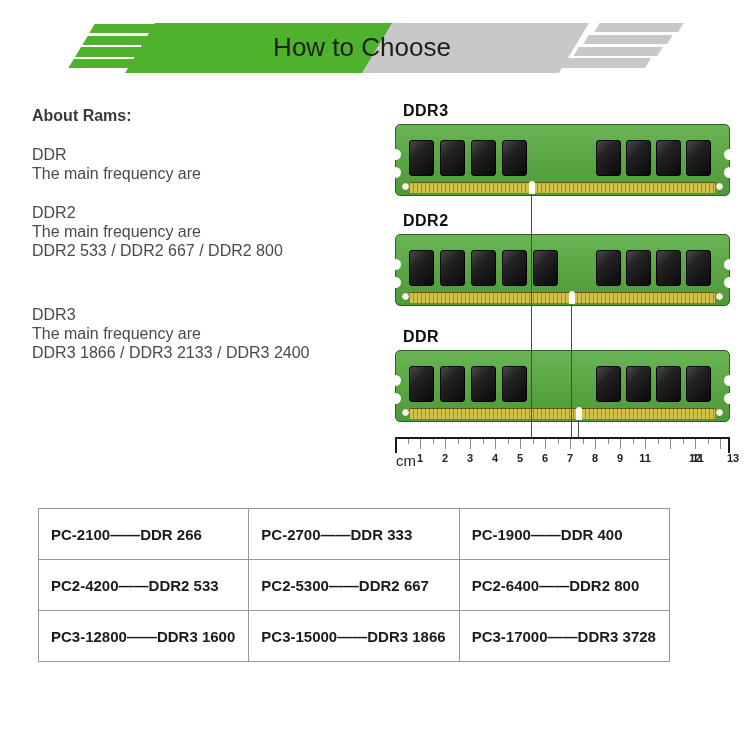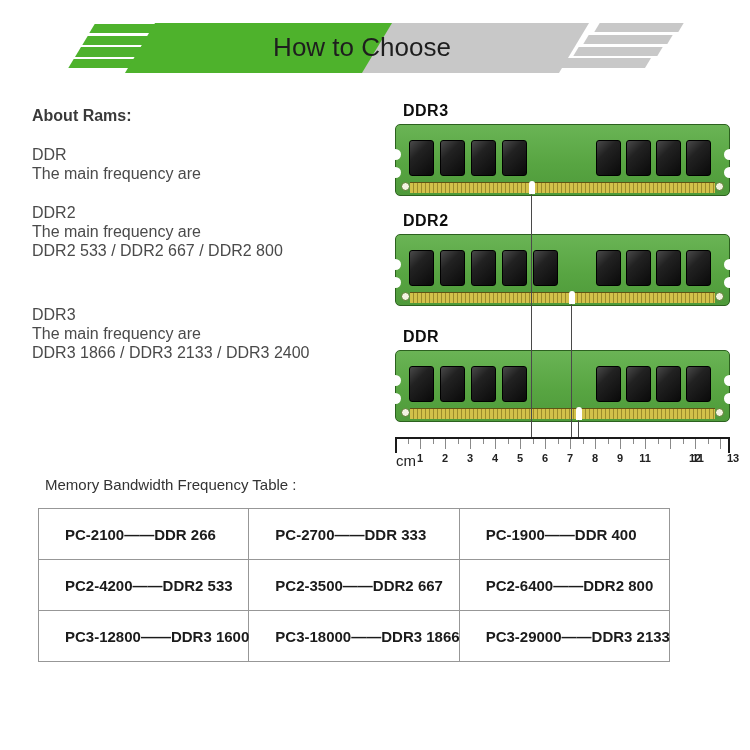--- a/index.html
+++ b/index.html
@@ -66,21 +66,21 @@
   .ruler-tick.major{height:10px;}
   .ruler-tick.minor{height:5px;}
   .ruler-num{position:absolute;top:15px;width:16px;text-align:center;
         font-size:11px;font-weight:bold;color:#222;}
   .ruler-unit{position:absolute;left:1px;top:15px;font-size:15px;font-weight:normal;color:#222;}
 
   
   .table-heading{position:absolute;left:45px;top:476px;font-size:15px;color:#333;}
   table.freq{position:absolute;left:38px;top:508px;width:632px;border-collapse:collapse;
         table-layout:fixed;}
-  table.freq td{border:1px solid #979797;height:48px;padding-left:26px;
+  table.freq td{border:1px solid #979797;height:48px;padding-left:12px;
         font-size:15px;font-weight:bold;color:#1b1b1b;white-space:nowrap;vertical-align:middle;}
 </style>
 </head>
 <body>
 
 <div class="page">
 
   <div class="banner">
     <div class="stripe green s-l1"></div>
     <div class="stripe green s-l2"></div>
@@ -235,34 +235,33 @@
       <div class="ruler-tick minor" style="left: 262.5px;"></div>
       <div class="ruler-num" style="left: 267px; margin-left: 28px;">11</div>
       <div class="ruler-tick major" style="left: 300px;"></div>
       <div class="ruler-tick minor" style="left: 287.5px;"></div>
       <div class="ruler-num" style="left: 292px;">12</div>
       <div class="ruler-tick major" style="left: 325px;"></div>
       <div class="ruler-tick minor" style="left: 312.5px;"></div>
       <div class="ruler-num" style="left: 330px;">13</div>
     </div>
 
-  <div class="table-heading">Memory Bandwidth Frequency Table :</div>
   <table class="freq">
     <tbody>
         <tr>
           <td>PC-2100——DDR 266</td>
           <td>PC-2700——DDR 333</td>
           <td>PC-1900——DDR 400</td>
         </tr>
         <tr>
           <td>PC2-4200——DDR2 533</td>
-          <td>PC2-3500——DDR2 667</td>
+          <td>PC2-5300——DDR2 667</td>
           <td>PC2-6400——DDR2 800</td>
         </tr>
         <tr>
           <td>PC3-12800——DDR3 1600</td>
-          <td>PC3-18000——DDR3 1866</td>
-          <td>PC3-29000——DDR3 2133</td>
+          <td>PC3-15000——DDR3 1866</td>
+          <td>PC3-17000——DDR3 3728</td>
         </tr>
       </tbody>
   </table>
 
 </div>
 
 </body></html>

